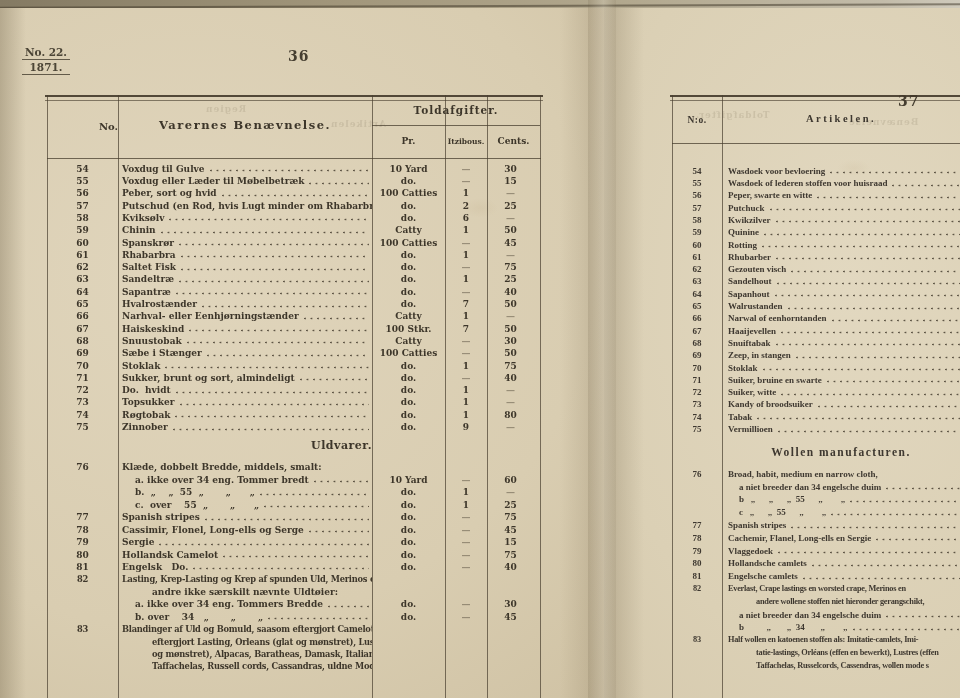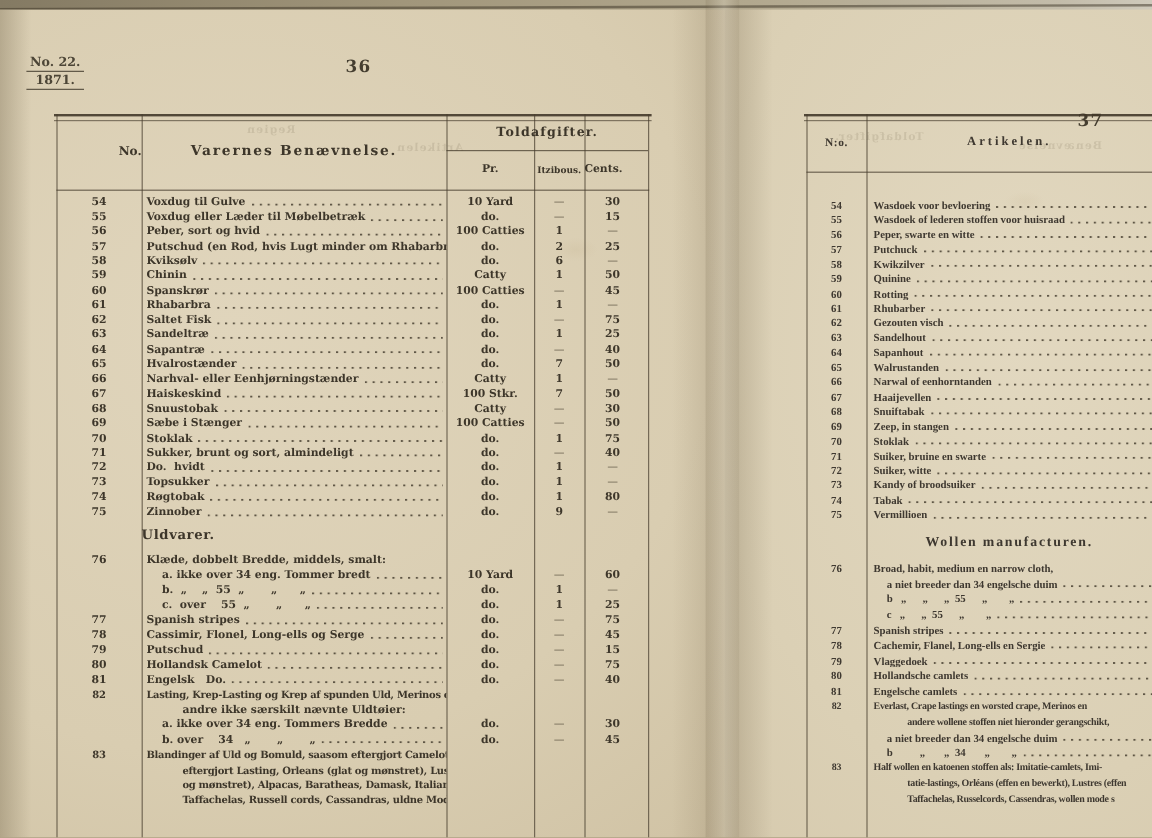--- a/index.html
+++ b/index.html
@@ -82,21 +82,21 @@
   .tbl-r .v0{left:0;width:1.3px;}
   .tbl-r .v1{left:50px;}
 
   
   .h-no{position:absolute;left:0;top:26px;width:71px;text-align:right;font-weight:bold;font-size:10px;}
   .h-name{position:absolute;left:71px;top:23px;width:254px;text-align:center;font-weight:bold;font-size:11.5px;letter-spacing:1.5px;}
   .h-duties{position:absolute;left:325px;top:9px;width:168px;text-align:center;font-weight:bold;font-size:10.5px;letter-spacing:1px;}
   .h-dline{left:325px;top:30px;width:168px;}
   .h-pr{position:absolute;left:325px;top:41px;width:73px;text-align:center;font-weight:bold;font-size:9px;}
   .h-itz{position:absolute;left:398px;top:42px;width:42px;text-align:center;font-weight:bold;font-size:7.5px;}
-  .h-cents{position:absolute;left:440px;top:41px;width:53px;font-weight:bold;font-size:9px;}
+  .h-cents{position:absolute;left:440px;top:41px;width:53px;text-align:center;font-weight:bold;font-size:9px;}
   .tbl-l .h-bline{left:0;right:0;top:63px;}
   .rh-no{position:absolute;left:0;top:20px;width:50px;text-align:center;font-weight:bold;font-size:9.5px;letter-spacing:.5px;}
   .rh-name{position:absolute;left:50px;top:18px;width:238px;text-align:center;font-weight:bold;font-size:10.5px;letter-spacing:2.5px;}
   .tbl-r .h-bline{left:0;right:0;top:48px;}
 
   
   .flow{position:absolute;left:0;right:0;}
   .tbl-l .flow{top:67px;}
   .tbl-r .flow{top:69px;}
   .trow{display:flex;align-items:flex-end;height:12.3px;font-size:9px;font-weight:bold;line-height:10.5px;overflow:hidden;}
@@ -115,21 +115,21 @@
     background-image:radial-gradient(circle at 1px 1.5px, rgba(62,54,40,.8) .9px, transparent 1.15px);
     background-size:6.5px 3px;background-repeat:repeat-x;background-position:left bottom;
   }
   .tbl-r .dots{margin-right:0;}
   .c-pr{width:73px;flex:none;text-align:center;}
   .c-itz{width:42px;flex:none;text-align:center;}
   .c-cents{width:53px;flex:none;text-align:center;box-sizing:border-box;padding-right:6px;}
   .dash{color:rgba(77,68,52,.48);}
 
   .sect{font-weight:bold;}
-  .sect-l{width:254px;margin-left:71px;height:22px;padding-top:6px;text-align:left;font-size:11px;letter-spacing:.5px;}
+  .sect-l{width:254px;margin-left:71px;height:22px;padding-top:6px;text-align:right;font-size:11px;letter-spacing:.5px;}
   .sect-r{width:238px;margin-left:50px;height:21px;padding-top:11px;text-align:center;font-size:11.5px;letter-spacing:1.5px;}
 </style>
 </head>
 <body>
 
 <div class="scene">
   <div class="top-edge"></div>
   <div class="page page-left"></div>
   <div class="page page-right"></div>
   <div class="gutter"></div>
@@ -444,21 +444,21 @@
               <span class="nm">Cassimir, Flonel, Long-ells og Serge</span>
               <span class="dots"></span>
             </span>
             <span class="c-pr">do.</span>
             <span class="c-itz dash">—</span>
             <span class="c-cents">45</span>
           </div>
           <div class="trow">
             <span class="c-no">79</span>
             <span class="c-name">
-              <span class="nm">Putschud</span>
+              <span class="nm">Sergie</span>
               <span class="dots"></span>
             </span>
             <span class="c-pr">do.</span>
             <span class="c-itz dash">—</span>
             <span class="c-cents">15</span>
           </div>
           <div class="trow">
             <span class="c-no">80</span>
             <span class="c-name">
               <span class="nm">Hollandsk Camelot</span>

